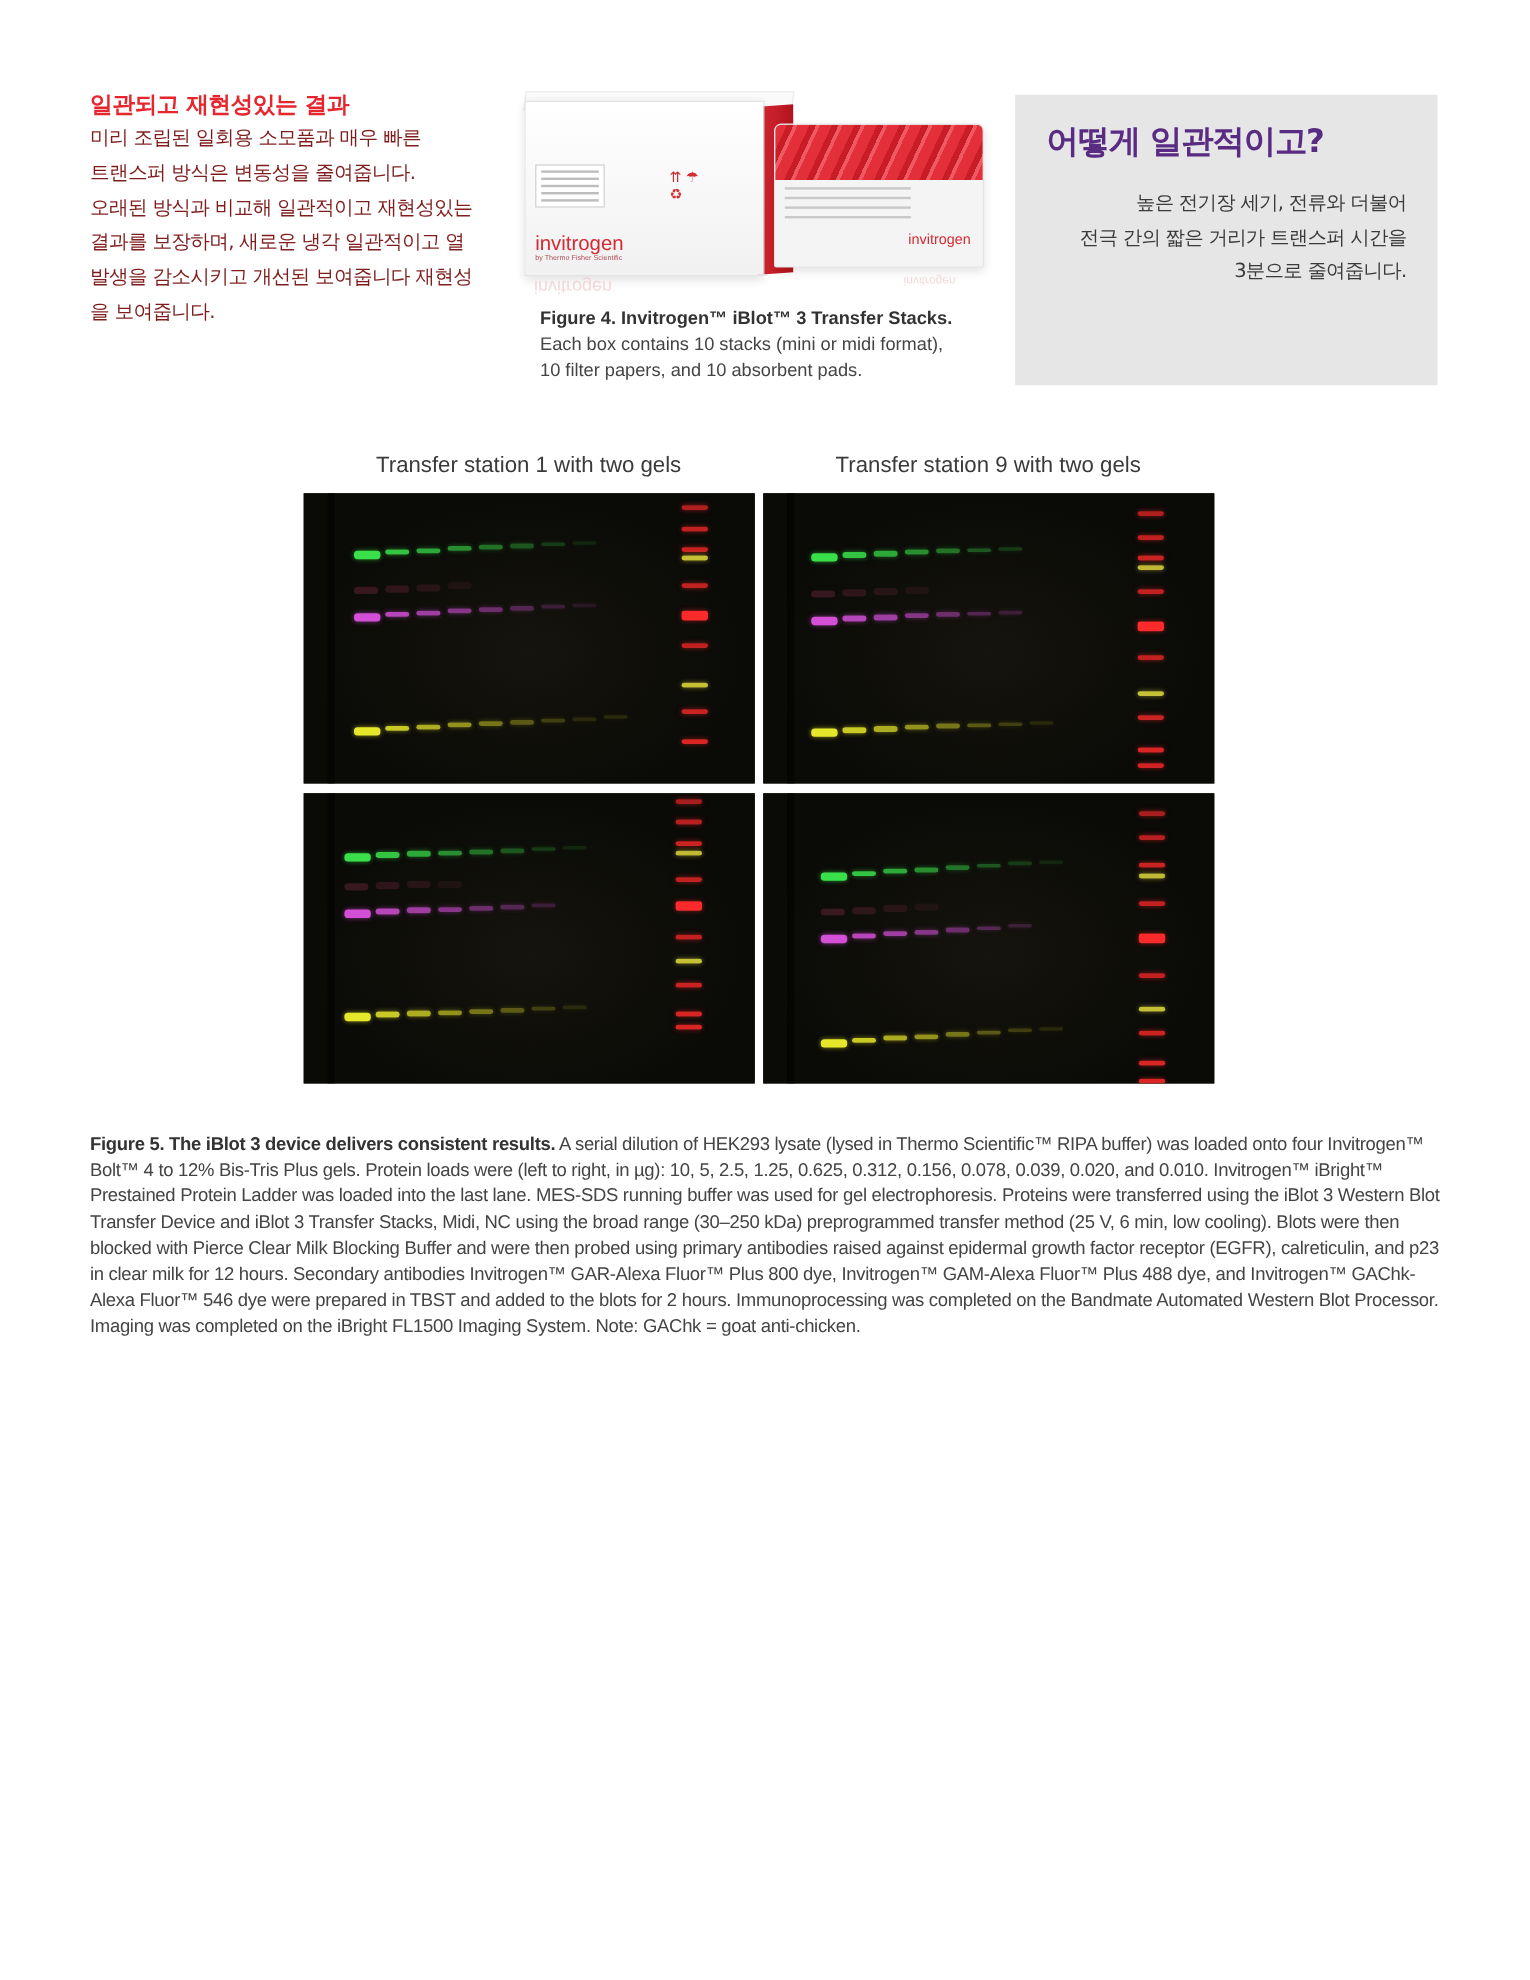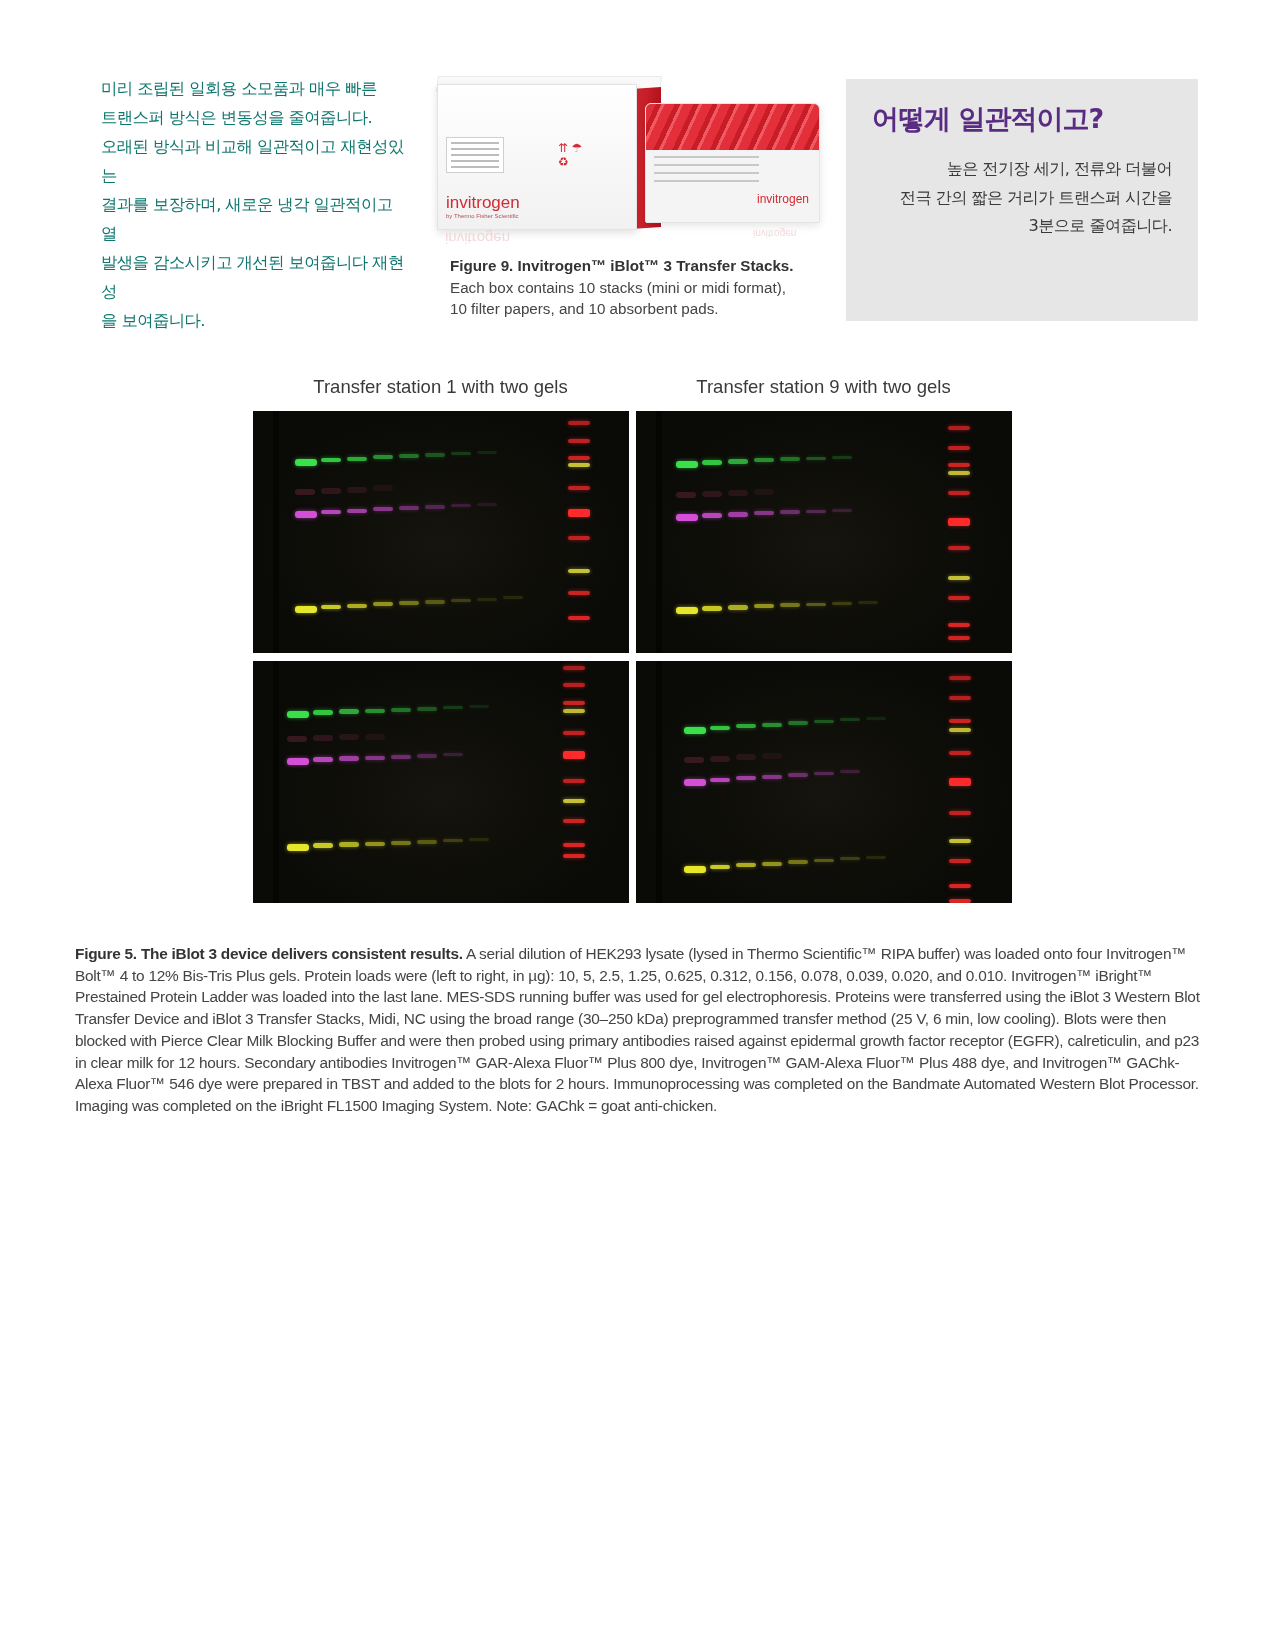--- a/index.html
+++ b/index.html
@@ -1,21 +1,21 @@
 <!DOCTYPE html>
 <html><head>
 <meta charset="utf-8">
 <style>
   * { box-sizing: border-box; margin: 0; padding: 0; }
   html, body { width: 1275px; height: 1650px; background: #ffffff; }
   body { position: relative; font-family: "Liberation Sans", "DejaVu Sans", sans-serif; color: #3a3a3a; overflow: hidden; }
 
   .left-col { position: absolute; left: 75px; top: 74px; width: 330px; }
   .left-title { color: #e5262e; font-size: 19px; font-weight: bold; font-family: "DejaVu Sans", sans-serif; line-height: 26px; letter-spacing: -0.5px; }
-  .left-body { font-family: "DejaVu Sans", sans-serif; font-size: 16.4px; line-height: 29px; color: #0f766e; letter-spacing: -0.6px; margin-left: 26px; }
+  .left-body { font-family: "DejaVu Sans", sans-serif; font-size: 16.4px; line-height: 29px; color: #7f1d1d; letter-spacing: -0.6px; }
 
   .product-fig { position: absolute; left: 435px; top: 78px; width: 395px; height: 170px; }
   .box { position: absolute; left: 2px; top: 6px; width: 200px; height: 146px; background: linear-gradient(180deg,#ffffff,#f1f1f1); border: 1px solid #e3e3e3; box-shadow: 0 3px 8px rgba(0,0,0,0.12); }
   .box-side { position: absolute; left: 196px; top: 10px; width: 30px; height: 140px; background: linear-gradient(90deg,#d82b35,#b3121d); transform: skewY(-4deg); }
   .box-lid-top { position: absolute; left: 2px; top: -2px; width: 224px; height: 16px; background: #fafafa; border: 1px solid #eaeaea; transform: skewX(-8deg); }
   .box-label { position: absolute; left: 8px; top: 52px; width: 58px; height: 36px; border: 1px solid #cfcfcf; background: #fff; }
   .box-label .ln { height: 2px; background: #bdbdbd; margin: 4px 4px 0; }
   .box-brand { position: absolute; left: 8px; top: 108px; font-size: 17px; color: #d32a33; font-family: "Liberation Sans", sans-serif; }
   .box-brand-sub { position: absolute; left: 8px; top: 128px; font-size: 6px; color: #b05058; }
   .box-icons { position: absolute; left: 120px; top: 56px; color: #d32a33; font-size: 12px; }
@@ -42,20 +42,21 @@
   .band { position: absolute; height: 5px; border-radius: 3px; }
   .ladder-band { position: absolute; height: 4px; border-radius: 2px; }
 
   .fig5-caption { position: absolute; left: 75px; top: 943px; width: 1128px; font-size: 15.4px; line-height: 21.7px; color: #444; letter-spacing: -0.25px; }
   .fig5-caption b { color: #333; }
 </style>
 </head>
 <body>
 
 <div class="left-col">
+  <div class="left-title">일관되고 재현성있는 결과</div>
   <div class="left-body">
     <div>미리 조립된 일회용 소모품과 매우 빠른</div>
     <div>트랜스퍼 방식은 변동성을 줄여줍니다.</div>
     <div>오래된 방식과 비교해 일관적이고 재현성있는</div>
     <div>결과를 보장하며, 새로운 냉각 일관적이고 열</div>
     <div>발생을 감소시키고 개선된 보여줍니다 재현성</div>
     <div>을 보여줍니다.</div>
   </div>
 </div>
 
@@ -82,21 +83,21 @@
         <div class="ln"></div>
         <div class="ln"></div>
         <div class="ln"></div>
       </div>
     <div class="pouch-brand">invitrogen</div>
   </div>
   <div class="pouch-reflect">invitrogen</div>
 </div>
 
 <div class="fig4-caption">
-  <b>Figure 9. Invitrogen™ iBlot™ 3 Transfer Stacks.</b>
+  <b>Figure 4. Invitrogen™ iBlot™ 3 Transfer Stacks.</b>
   <div>Each box contains 10 stacks (mini or midi format),</div>
   <div>10 filter papers, and 10 absorbent pads.</div>
 </div>
 
 <div class="how-box">
   <div class="how-title">어떻게 일관적이고?</div>
   <div class="how-body">
     <div>높은 전기장 세기, 전류와 더불어</div>
     <div>전극 간의 짧은 거리가 트랜스퍼 시간을</div>
     <div>3분으로 줄여줍니다.</div>

